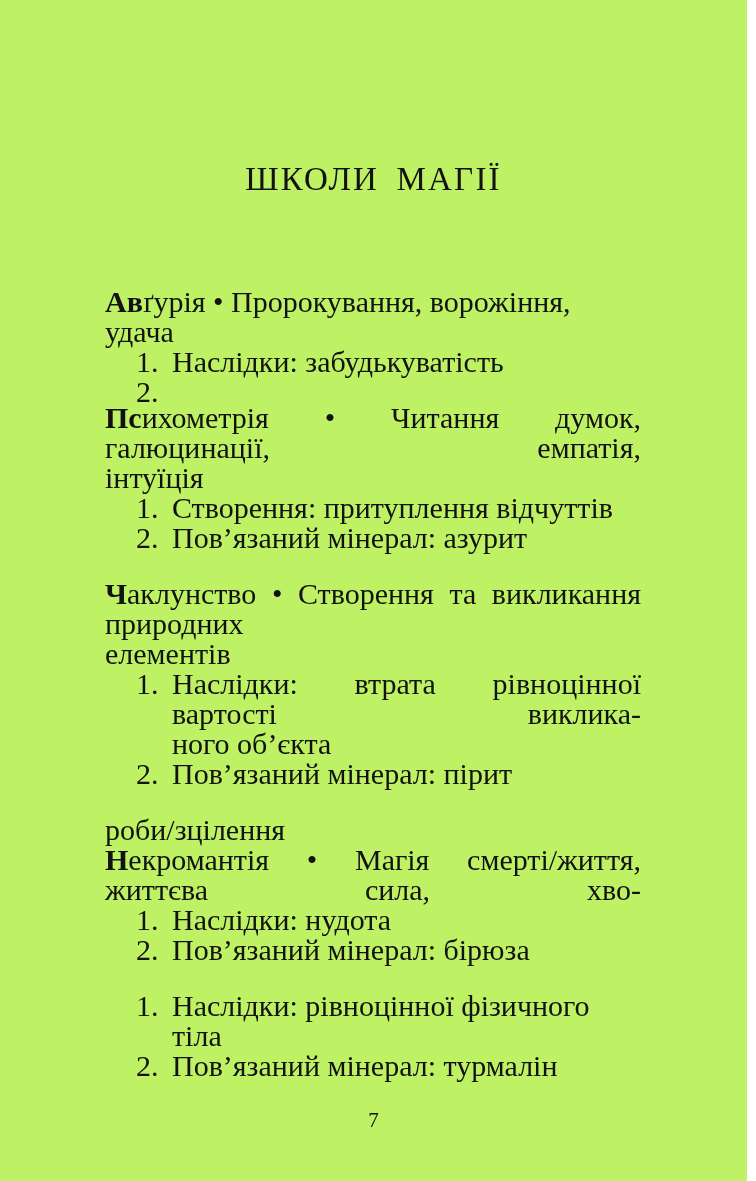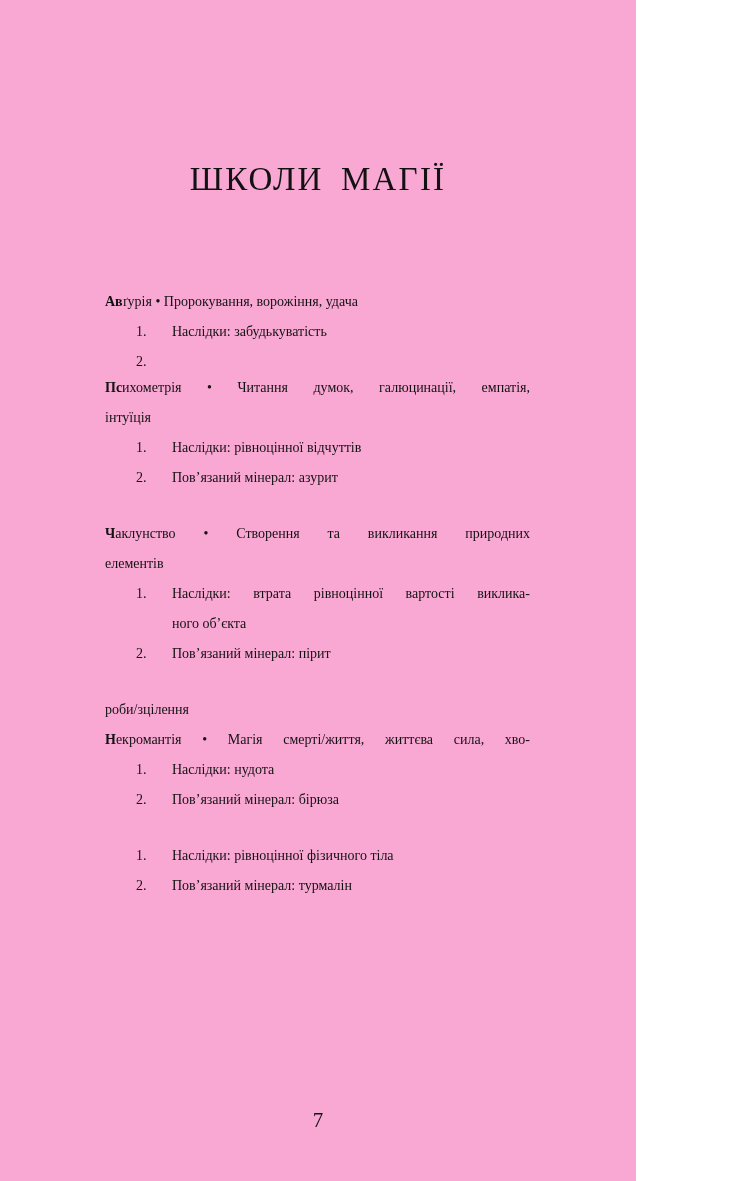--- a/index.html
+++ b/index.html
@@ -1,38 +1,38 @@
 <!DOCTYPE html>
 <html lang="uk"><head>
 <meta charset="utf-8">
 <style>
   * { margin: 0; padding: 0; box-sizing: border-box; }
   html, body { background: #ffffff; }
   .page {
     position: relative;
-    width: 636px;
+    width: 747px;
     height: 1181px;
-    background: #f9a8d4;
+    background: #bef264;
     color: #121212;
     font-family: "Liberation Serif", "DejaVu Serif", serif;
     overflow: hidden;
   }
   .chapter-title {
     padding-top: 159px;
     text-align: center;
     font-size: 33px;
     font-weight: 400;
     line-height: 40px;
     letter-spacing: 2.2px;
     word-spacing: 7px;
     white-space: nowrap;
   }
   .content {
     margin: 88px 106px 0 105px;
-    font-size: 14px;
+    font-size: 30px;
     line-height: 30px;
   }
   .section + .section { margin-top: 26px; }
   .heading { font-weight: 400; }
   .line { display: block; }
   .line.fill {
     text-align: justify;
     text-align-last: justify;
   }
   .abbr { font-weight: 700; }
@@ -77,21 +77,21 @@
         </div>
       </section>
       <section class="section">
         <p class="heading">
           <span class="line fill"><b class="abbr">Пс</b>ихометрія • Читання думок, галюцинації, емпатія,</span>
           <span class="line">інтуїція</span>
         </p>
         <div class="list">
           <div class="list-item">
             <span class="item-num">1.</span>
-            <span class="line">Наслідки: рівноцінної відчуттів</span>
+            <span class="line">Створення: притуплення відчуттів</span>
           </div>
           <div class="list-item">
             <span class="item-num">2.</span>
             <span class="line">Пов’язаний мінерал: азурит</span>
           </div>
         </div>
       </section>
       <section class="section">
         <p class="heading">
           <span class="line fill"><b class="abbr">Ч</b>аклунство • Створення та викликання природних</span>

